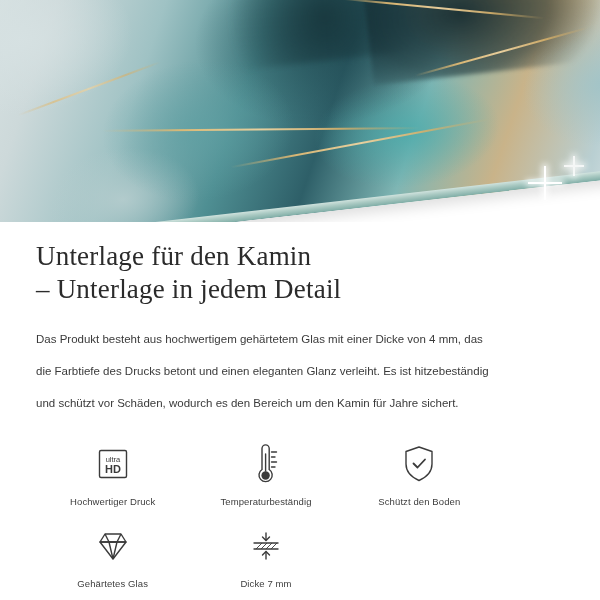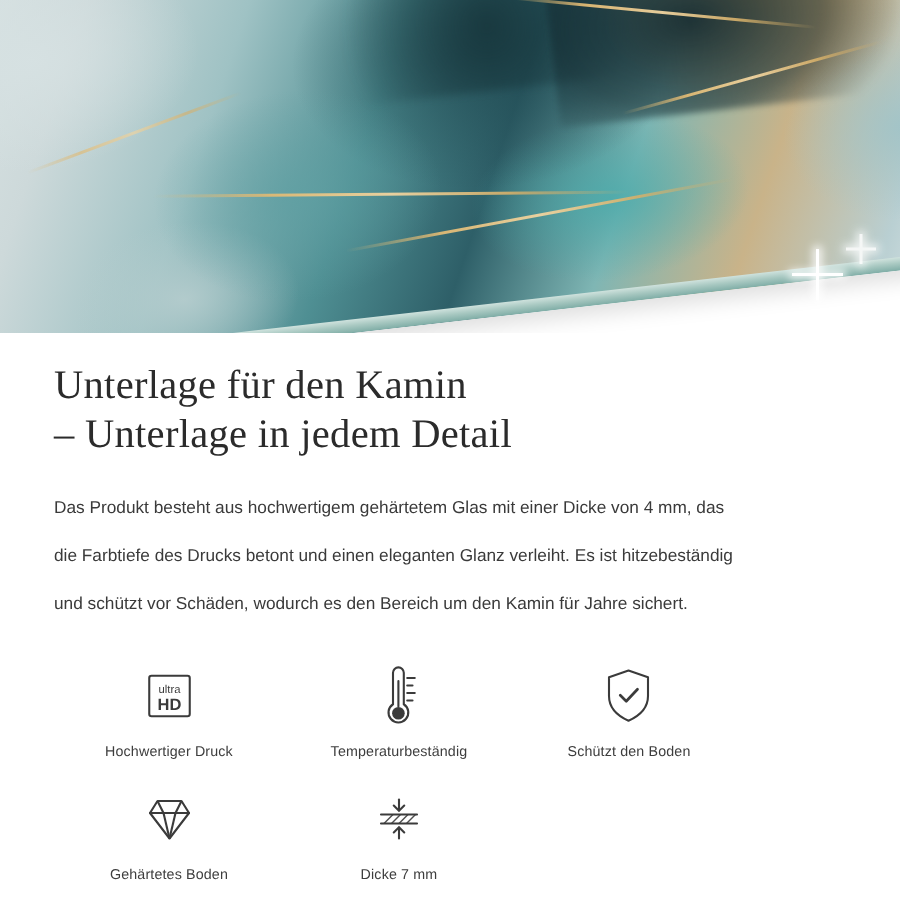--- a/index.html
+++ b/index.html
@@ -223,21 +223,21 @@
               <path d="M10 17 L23 34 L36 17 Z"></path>
               <path d="M10 17 L15 9 H31 L36 17 Z"></path>
               <line x1="15" y1="9" x2="19" y2="17"></line>
               <line x1="31" y1="9" x2="27" y2="17"></line>
               <line x1="19" y1="17" x2="23" y2="34"></line>
               <line x1="27" y1="17" x2="23" y2="34"></line>
               <line x1="19" y1="17" x2="27" y2="17"></line>
             </g>
           </svg>
         </div>
-        <div class="feature-label">Gehärtetes Boden</div>
+        <div class="feature-label">Gehärtetes Glas</div>
       </div>
 
 
       <div class="feature">
         <div class="feature-icon">
           <svg width="44" height="44" viewBox="0 0 44 44">
             <g stroke="#3b3b3b" stroke-width="1.4" stroke-linecap="round" fill="none">
               <line x1="22" y1="9" x2="22" y2="16"></line>
               <polyline points="18.5,13 22,16.5 25.5,13"></polyline>
               <line x1="22" y1="35" x2="22" y2="28"></line>

